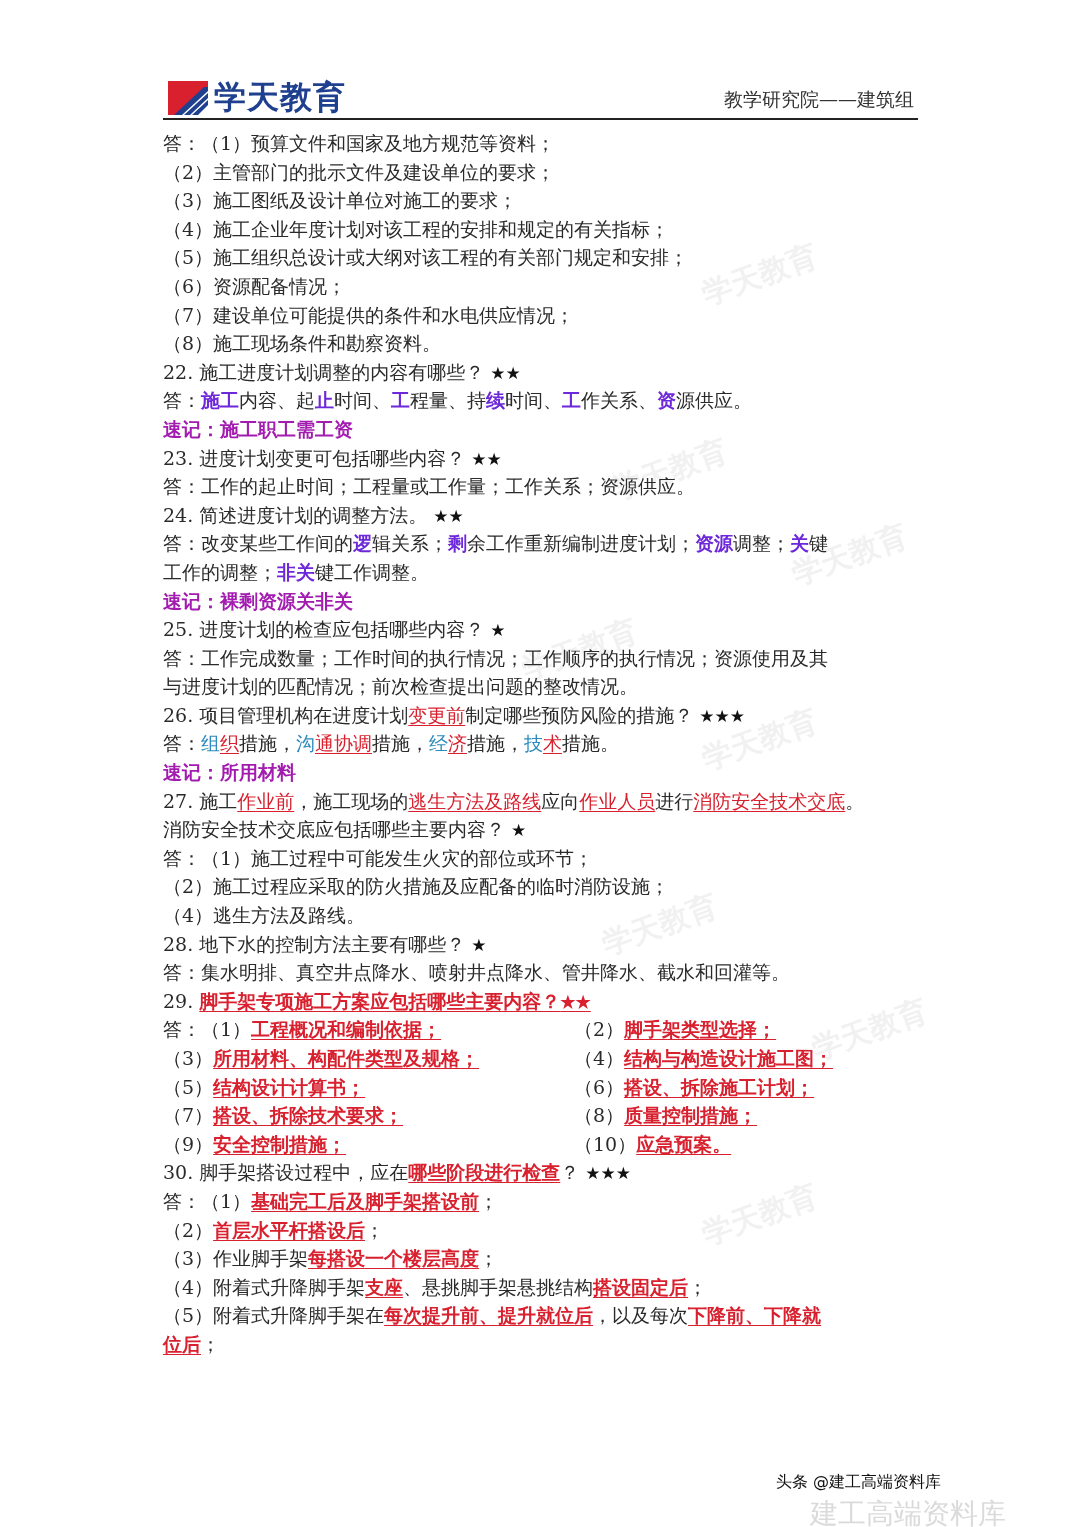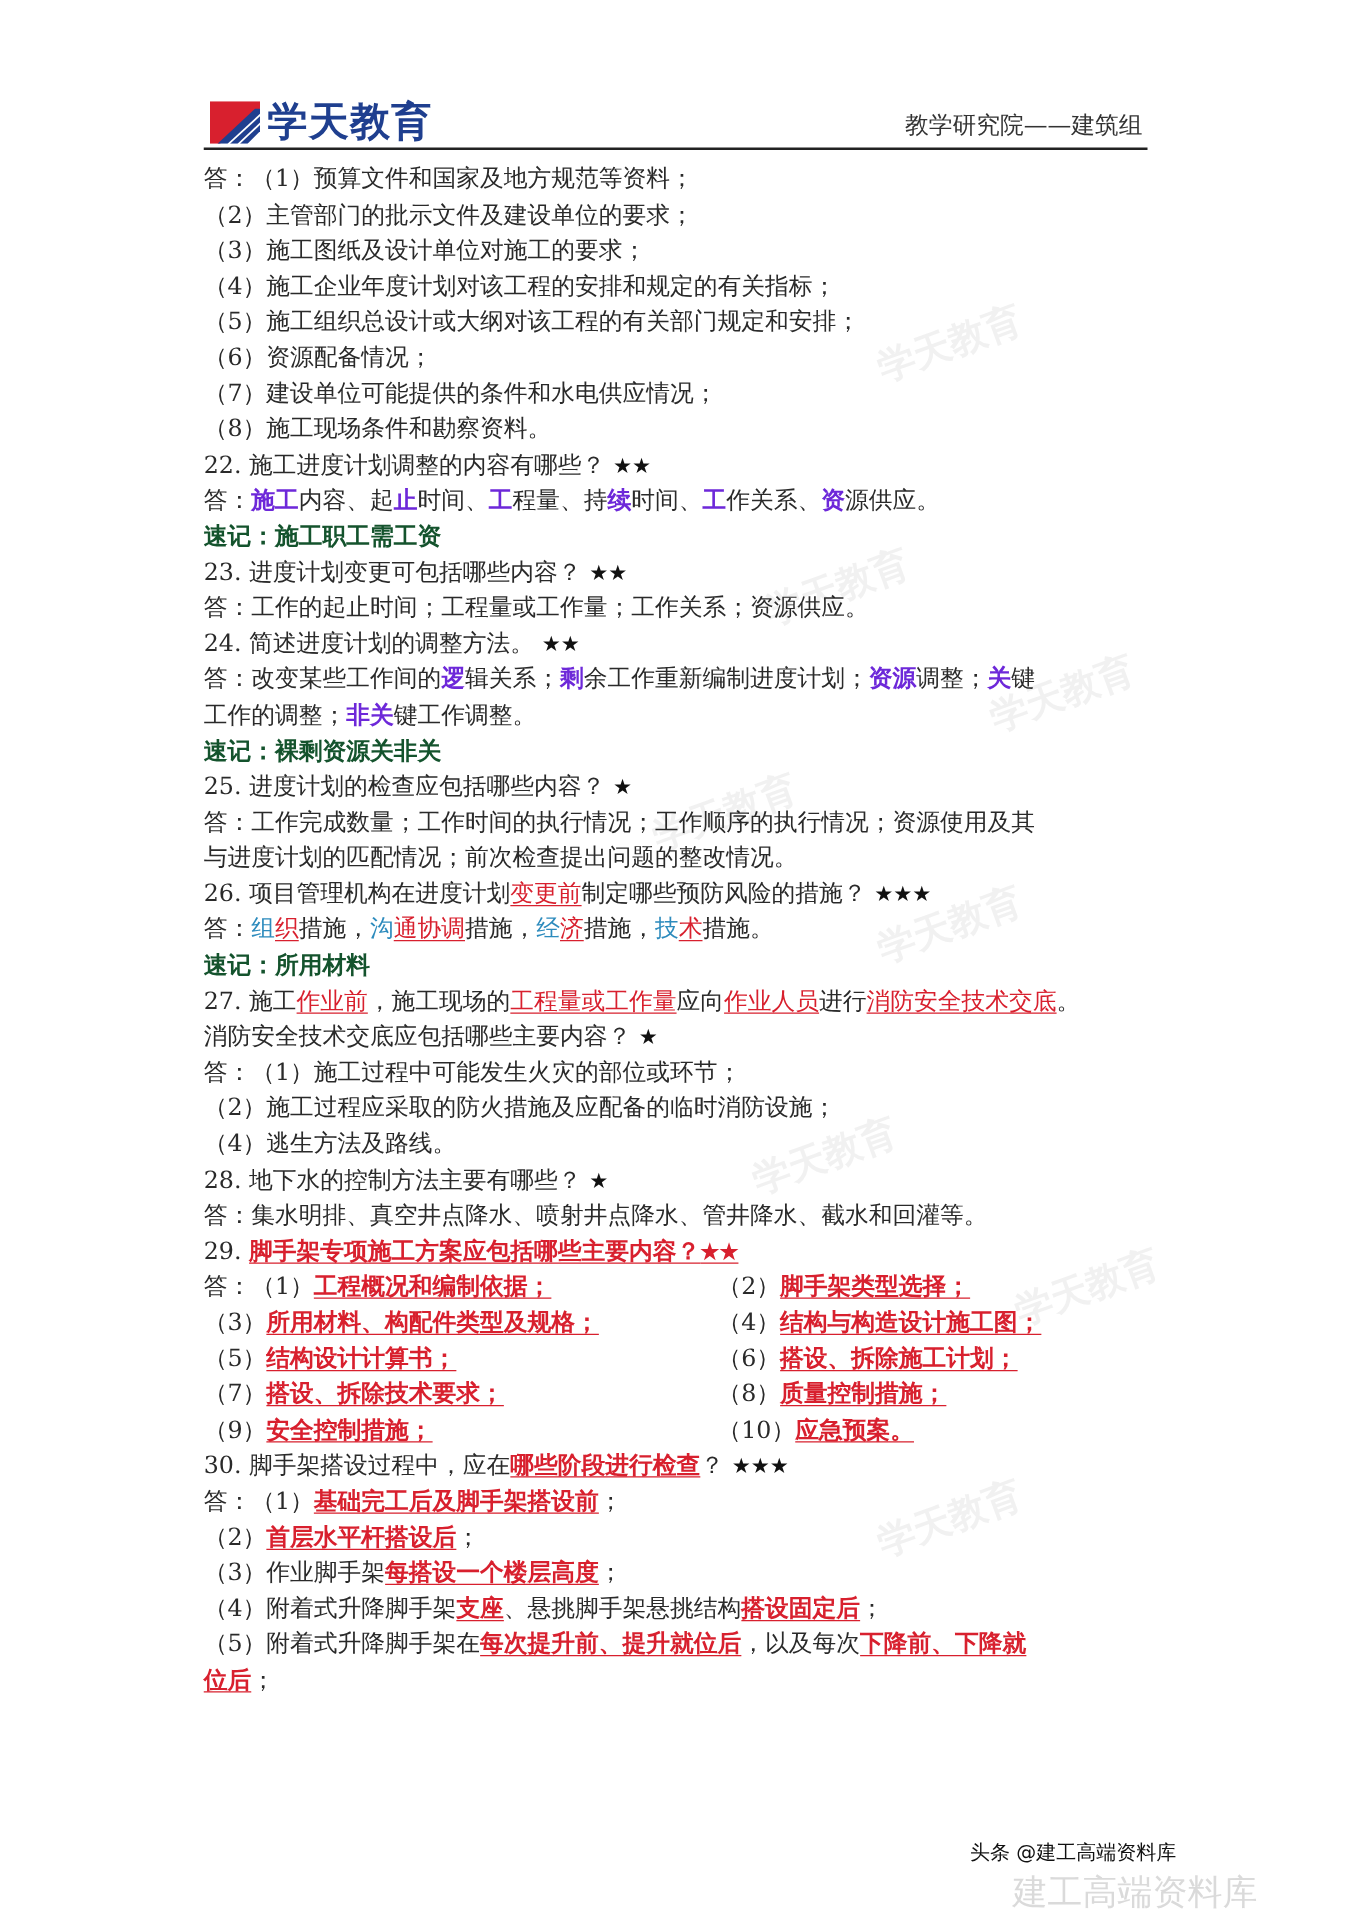--- a/index.html
+++ b/index.html
@@ -9,21 +9,21 @@
     .logo { position: absolute; left: 5px; top: 6px; display: flex; align-items: center; }
     .logo-mark { width: 40px; height: 34px; position: relative; }
     .logo-text { font-family: "DejaVu Sans", sans-serif; font-weight: bold; font-size: 32px; color: #1f3f8f; margin-left: 6px; letter-spacing: 1px; }
     .dept { position: absolute; right: 4px; bottom: 5px; font-size: 19px; color: #333; }
     .lines { position: absolute; left: 163px; top: 129px; width: 760px; }
     .line { height: 28.6px; line-height: 28.6px; font-size: 19px; white-space: nowrap; color: #2a2a2a; }
     .b { color: #6d28d9; font-weight: bold; }
     .bl { color: #2d8bbd; }
     .r { color: #d8202e; text-decoration: underline; text-decoration-color: #d8202e; text-underline-offset: 3px; }
     .rb { color: #d8202e; font-weight: bold; text-decoration: underline; text-underline-offset: 3px; }
-    .memo { color: #14532d; font-weight: bold; }
+    .memo { color: #a21caf; font-weight: bold; }
     .star { color: #111; font-size: 17px; }
     .col2 { position: absolute; left: 411px; }
     .row2 { position: relative; }
     .wm { position: absolute; font-family: "DejaVu Sans", sans-serif; font-weight: bold; font-size: 30px; color: rgba(180,180,180,0.18); transform: rotate(-20deg); white-space: nowrap; pointer-events: none; }
     .footer { position: absolute; left: 776px; top: 1472px; font-family: "DejaVu Sans", sans-serif; font-size: 16px; color: #111; white-space: nowrap; }
     .footer-shadow { position: absolute; left: 810px; top: 1495px; font-family: "DejaVu Sans", sans-serif; font-size: 28px; color: rgba(150,150,150,0.35); white-space: nowrap; }
   </style>
 </head>
 <body>
 
@@ -98,21 +98,21 @@
   <div class="line">
     <span>26. 项目管理机构在进度计划</span><span class="r">变更前</span><span>制定哪些预防风险的措施？</span>
     <span class="star">★★★</span>
   </div>
   <div class="line">
     <span>答：</span><span class="bl">组</span><span class="r">织</span><span>措施，</span><span class="bl">沟</span><span class="r">通协调</span><span>措施，</span><span class="bl">经</span><span class="r">济</span><span>措施，</span><span class="bl">技</span><span class="r">术</span><span>措施。</span>
   </div>
   <div class="line memo">速记：所用材料</div>
 
   <div class="line">
-    <span>27. 施工</span><span class="r">作业前</span><span>，施工现场的</span><span class="r">工程量或工作量</span><span>应向</span><span class="r">作业人员</span><span>进行</span><span class="r">消防安全技术交底</span><span>。</span>
+    <span>27. 施工</span><span class="r">作业前</span><span>，施工现场的</span><span class="r">逃生方法及路线</span><span>应向</span><span class="r">作业人员</span><span>进行</span><span class="r">消防安全技术交底</span><span>。</span>
   </div>
   <div class="line">
     <span>消防安全技术交底应包括哪些主要内容？</span>
     <span class="star">★</span>
   </div>
   <div class="line">答：（1）施工过程中可能发生火灾的部位或环节；</div>
   <div class="line">（2）施工过程应采取的防火措施及应配备的临时消防设施；</div>
   <div class="line">（4）逃生方法及路线。</div>
 
   <div class="line">

